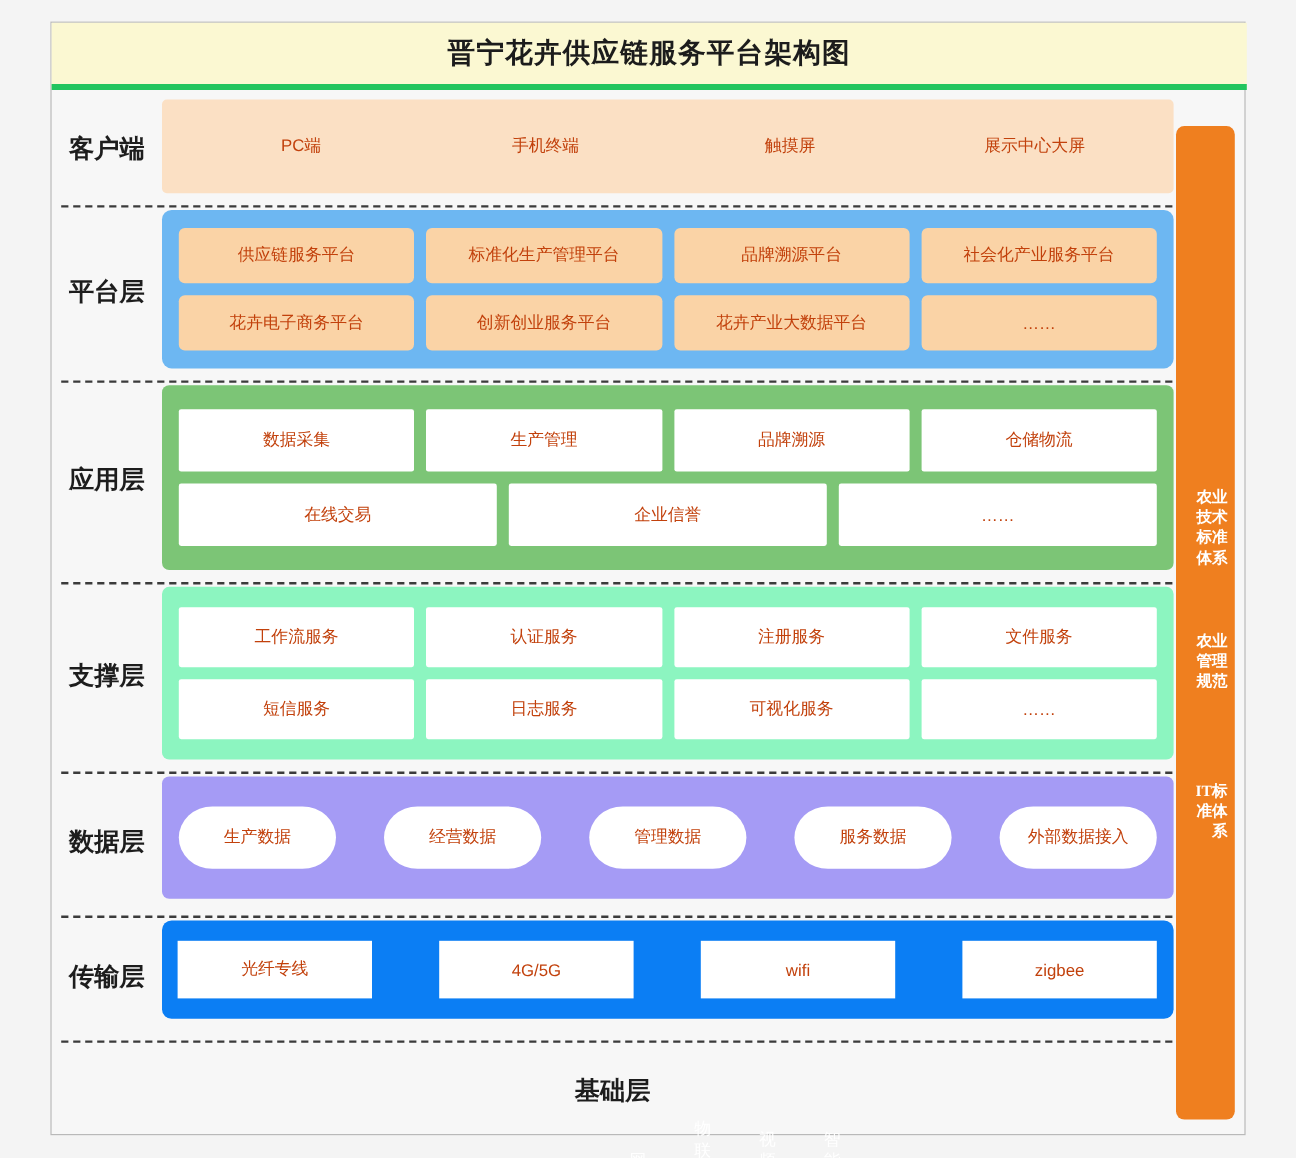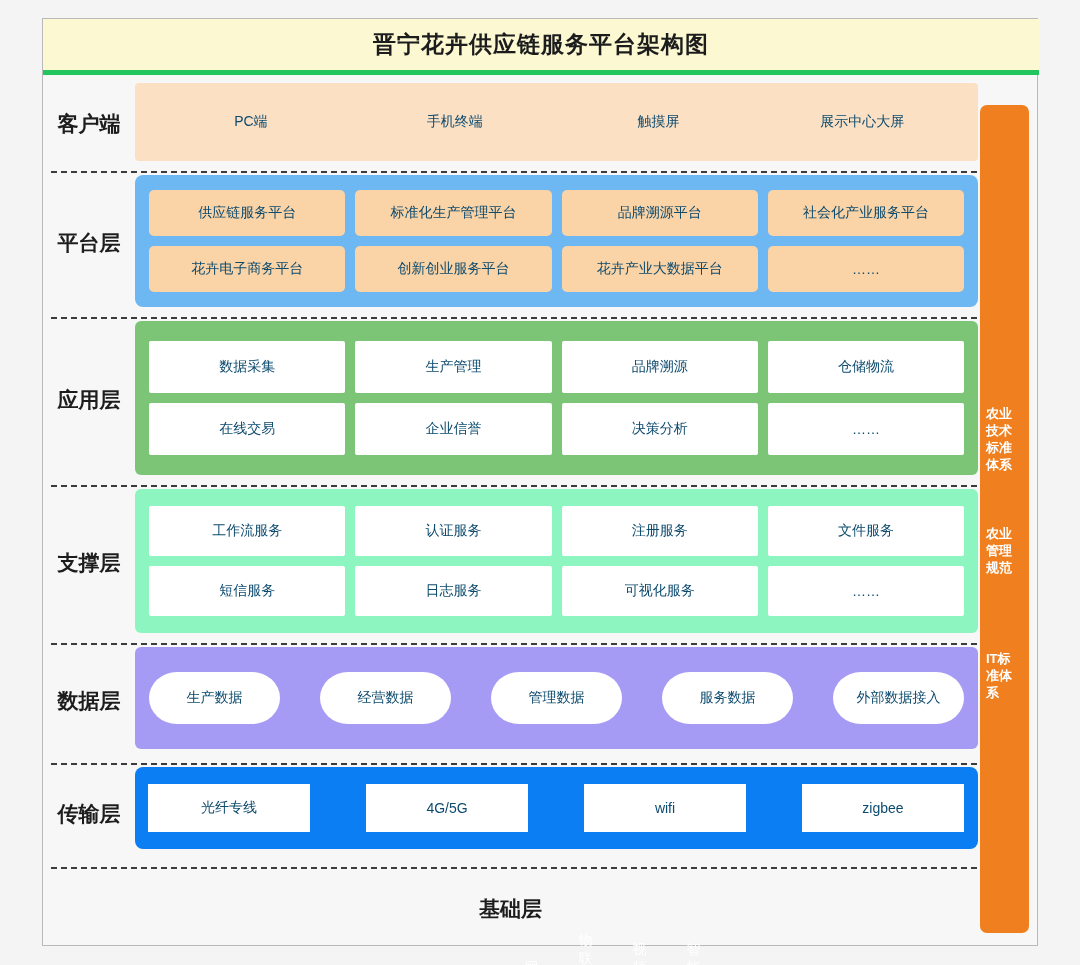--- a/index.html
+++ b/index.html
@@ -87,21 +87,21 @@
     display: flex;
     gap: 10px;
     height: 46px;
   }
   .cell {
     flex: 1 1 0;
     display: flex;
     align-items: center;
     justify-content: center;
     font-size: 14px;
-    color: #0c4a6e;
+    color: #c2410c;
   }
 
   
   #row-client { top: 64px; height: 82px; }
   #client-band {
     background: #fbe0c4;
     border-radius: 4px;
     margin-right: 0;
     height: 78px;
   }
@@ -194,25 +194,26 @@
     width: 49px;
     height: 828px;
     background: #ef7f1f;
     border-radius: 7px;
     color: #ffffff;
   }
   .pillar-label {
     position: absolute;
     left: 6px;
     width: 37px;
-    text-align: left;
+    text-align: right;
     font-size: 13px;
     font-weight: bold;
     line-height: 17px;
     word-break: break-all;
+    font-family: Liberation Serif, serif;
   }
   #pillar-label-0 { top: 300px; }
   #pillar-label-1 { top: 420px; }
   #pillar-label-2 { top: 545px; }
 </style>
 </head>
 <body>
 
 <div id="diagram-frame">
 
@@ -262,21 +263,20 @@
       <div class="band" id="app-band">
         <div class="row">
           <div class="cell">数据采集</div>
           <div class="cell">生产管理</div>
           <div class="cell">品牌溯源</div>
           <div class="cell">仓储物流</div>
         </div>
         <div class="row">
           <div class="cell">在线交易</div>
           <div class="cell">企业信誉</div>
-          <div class="cell">决策分析</div>
           <div class="cell">……</div>
         </div>
       </div>
     </div>
   </div>
   <div class="sep" style="top:466px"></div>
 
   <div class="layer-row" id="row-support">
     <div class="layer-label">支撑层</div>
     <div class="layer-band">

